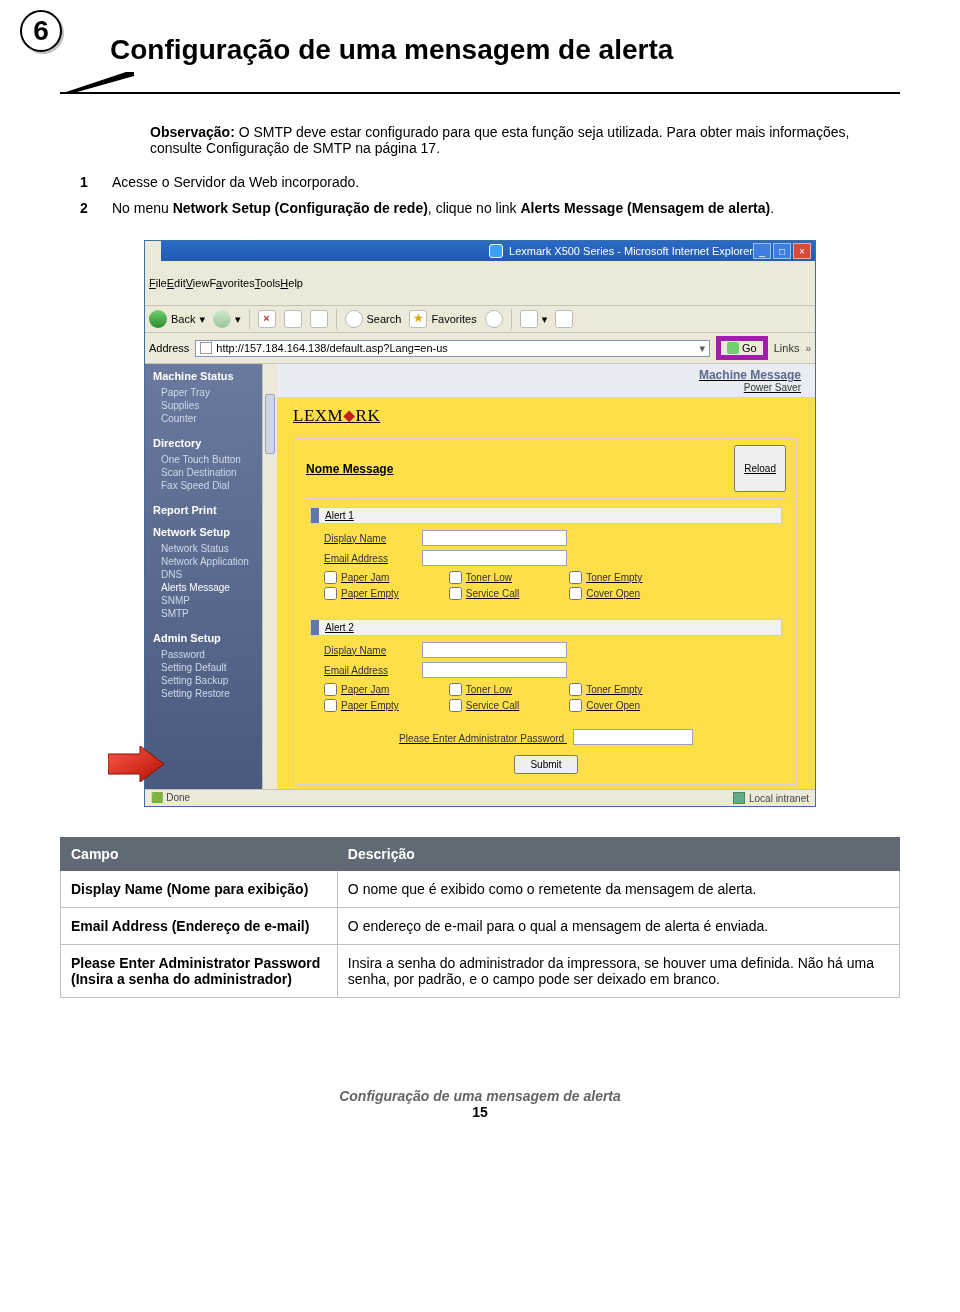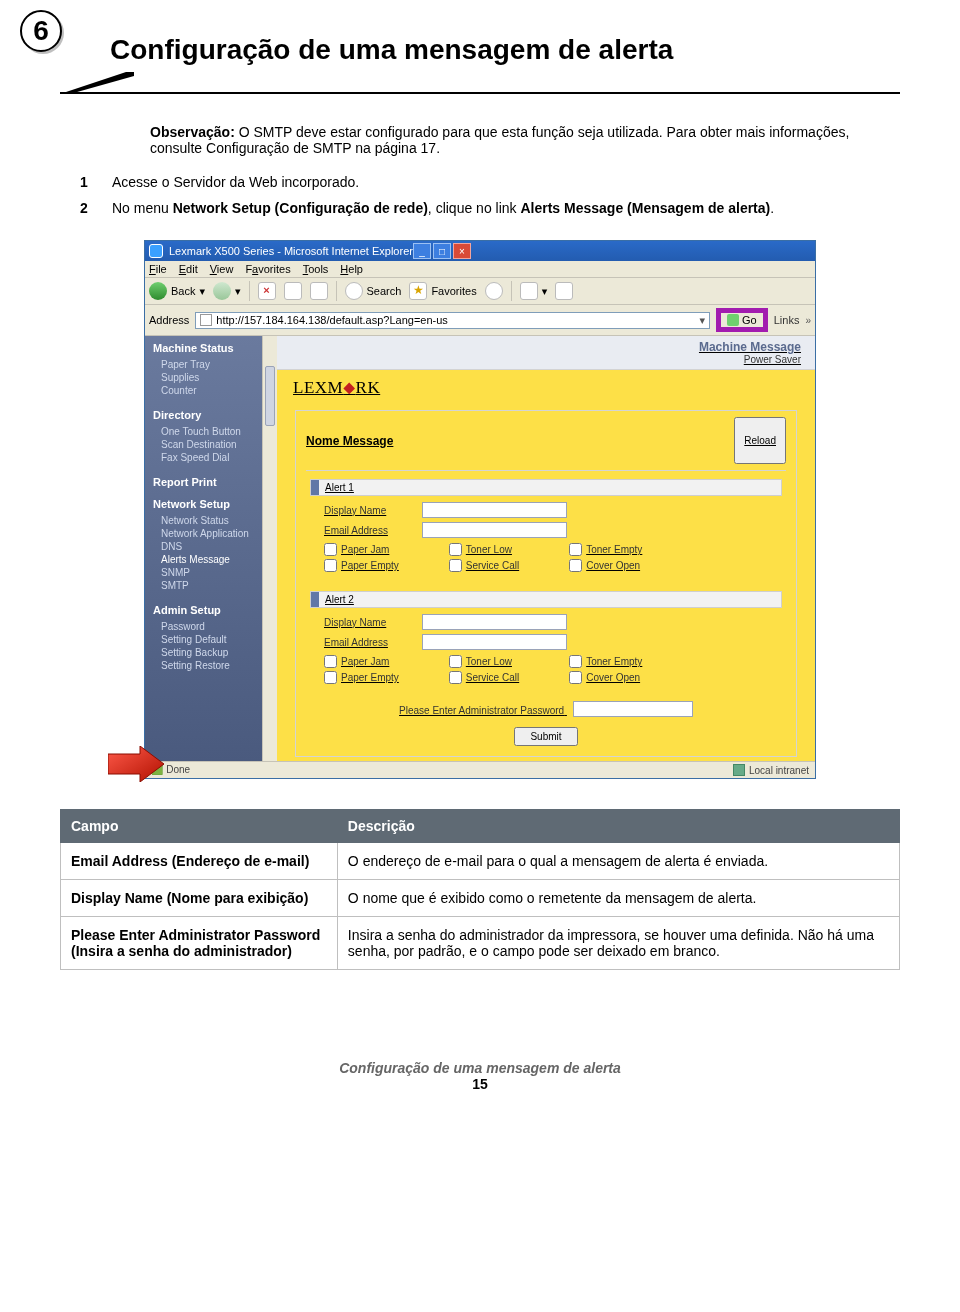--- a/index.html
+++ b/index.html
@@ -49,30 +49,31 @@
     width: 672px;
     margin: 24px auto 30px auto;
     border: 1px solid #3a6ea5;
     background: #ece9d8;
     font-size: 11px;
     position: relative;
   }
   .ie-titlebar {
     background: linear-gradient(#2a6ac8,#235cb0);
     color: #fff;
-    display: flex; align-items: center; justify-content: flex-start;
+    display: flex; align-items: center; justify-content: flex-end;
     padding: 2px 4px;
     font-size: 11px;
+    margin-left: 16px;
   }
   .ie-titlebar .left { display:flex; align-items:center; gap:6px; }
   .ie-titlebar .elogo { width:14px; height:14px; background:#3aa0ff; border-radius:3px; display:inline-block; border:1px solid #fff; }
   .ie-titlebar .btns { display:flex; gap:2px; }
   .ie-titlebar .wbtn { width:18px; height:16px; background:#3d7fe0; border:1px solid #9cc1f3; color:#fff; font-size:10px; display:flex; align-items:center; justify-content:center; }
   .ie-titlebar .wbtn.close { background:#d94a38; border-color:#f3a49c; }
-  .ie-menubar { background:#ece9d8; border-bottom:1px solid #c6c3b7; padding:2px 4px; display:flex; gap:12px; }
+  .ie-menubar { background:#ece9d8; border-bottom:1px solid #c6c3b7; padding:16px 4px; display:flex; }
   .ie-menubar span { color:#000; }
   .ie-menubar span u { text-decoration:underline; }
   .ie-toolbar { background:#ece9d8; border-bottom:1px solid #c6c3b7; padding:3px 4px; display:flex; align-items:center; gap:8px; }
   .tbtn { display:flex; align-items:center; gap:4px; }
   .tbtn .ico { width:18px; height:18px; border-radius:50%; display:inline-block; }
   .tbtn.back .ico { background:linear-gradient(#6fcf6f,#2e8b2e); }
   .tbtn.fwd .ico { background:linear-gradient(#cfe8cf,#99c699); }
   .tbtn.stop .ico { border-radius:3px; background:#fff; border:1px solid #bbb; color:#c33; font-weight:bold; font-size:11px; text-align:center; line-height:15px; }
   .tbtn.reload .ico { border-radius:3px; background:#fff; border:1px solid #bbb; }
   .tbtn.home .ico { border-radius:3px; background:#fff; border:1px solid #bbb; }
@@ -432,26 +433,26 @@
 
   <table class="desc">
     <thead>
       <tr>
         <th>Campo</th>
         <th>Descrição</th>
       </tr>
     </thead>
     <tbody>
       <tr>
+        <td class="k">Display Name (Nome para exibição)</td>
+        <td>O nome que é exibido como o remetente da mensagem de alerta.</td>
+      </tr>
+      <tr>
         <td class="k">Email Address (Endereço de e-mail)</td>
         <td>O endereço de e-mail para o qual a mensagem de alerta é enviada.</td>
-      </tr>
-      <tr>
-        <td class="k">Display Name (Nome para exibição)</td>
-        <td>O nome que é exibido como o remetente da mensagem de alerta.</td>
       </tr>
       <tr>
         <td class="k">Please Enter Administrator Password (Insira a senha do administrador)</td>
         <td>Insira a senha do administrador da impressora, se houver uma definida. Não há uma senha, por padrão, e o campo pode ser deixado em branco.</td>
       </tr>
     </tbody>
   </table>
 
   <div class="footer">
     <div class="ft">Configuração de uma mensagem de alerta</div>

